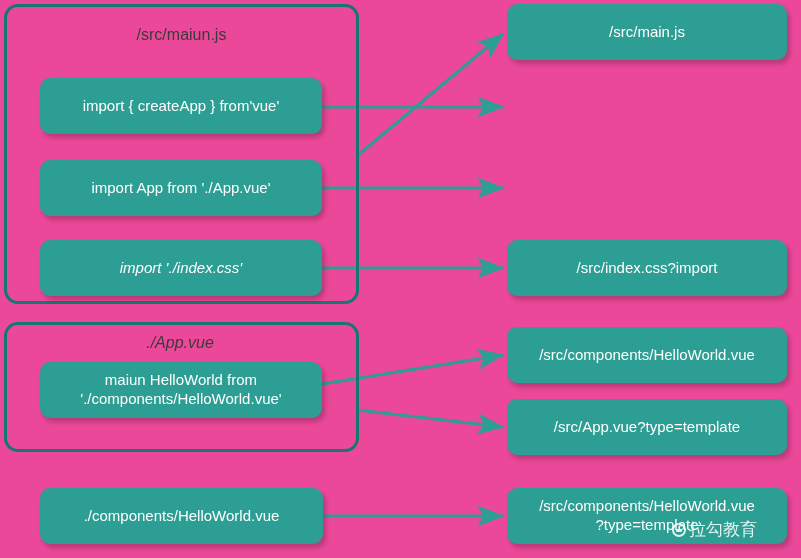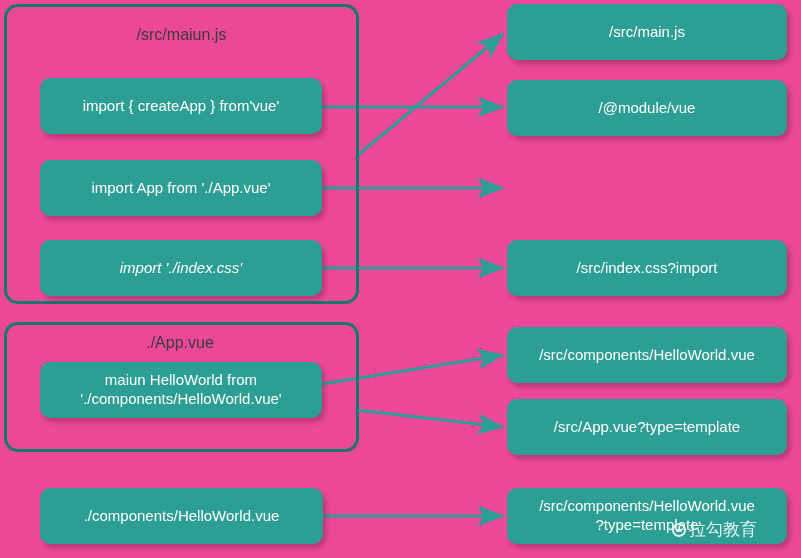--- a/index.html
+++ b/index.html
@@ -118,30 +118,29 @@
   <div class="group-box" style="left:4px; top:4px; width:355px; height:300px;"></div>
   <div class="group-title" style="left:4px; top:26px; width:355px;">/src/maiun.js</div>
 
   <div class="node" style="left:40px; top:160px; width:282px; height:56px;">import App from './App.vue'</div>
 
   <div class="node" style="left:40px; top:78px; width:282px; height:56px;">import { createApp } from'vue'</div>
 
   <div class="node" style="left:40px; top:240px; width:282px; height:56px;font-style:italic;">import './index.css'</div>
 
   <div class="group-box" style="left:4px; top:322px; width:355px; height:130px;"></div>
-  <div class="group-title" style="left:4px; top:334px; width:352px;">./App.vue</div>
+  <div class="group-title" style="left:4px; top:334px; width:352px;font-style:italic;">./App.vue</div>
 
   <div class="node two-line" style="left:40px; top:362px; width:282px; height:56px;">maiun HelloWorld from
 './components/HelloWorld.vue'</div>
 
   <div class="node" style="left:40px; top:488px; width:283px; height:56px;">./components/HelloWorld.vue</div>
 
   <div class="node" style="left:507px; top:4px; width:280px; height:56px;">/src/main.js</div>
 
-  <div class="node" style="left:507px; top:80px; width:280px; height:56px;">/@module/vue</div>
 
 
   <div class="node" style="left:507px; top:240px; width:280px; height:56px;">/src/index.css?import</div>
 
   <div class="node" style="left:507px; top:327px; width:280px; height:56px;">/src/components/HelloWorld.vue</div>
 
   <div class="node" style="left:507px; top:399px; width:280px; height:56px;">/src/App.vue?type=template</div>
 
   <div class="node two-line" style="left:507px; top:488px; width:280px; height:56px;">/src/components/HelloWorld.vue
 ?type=template</div>

